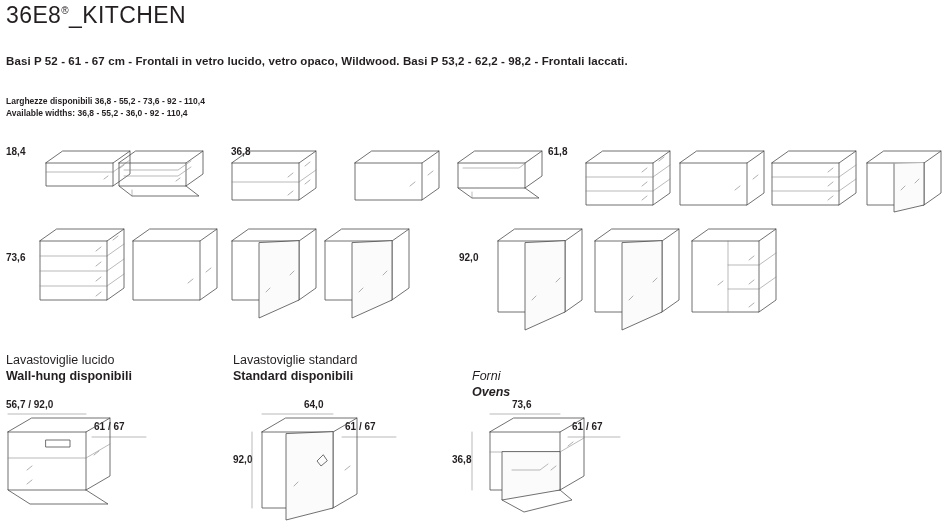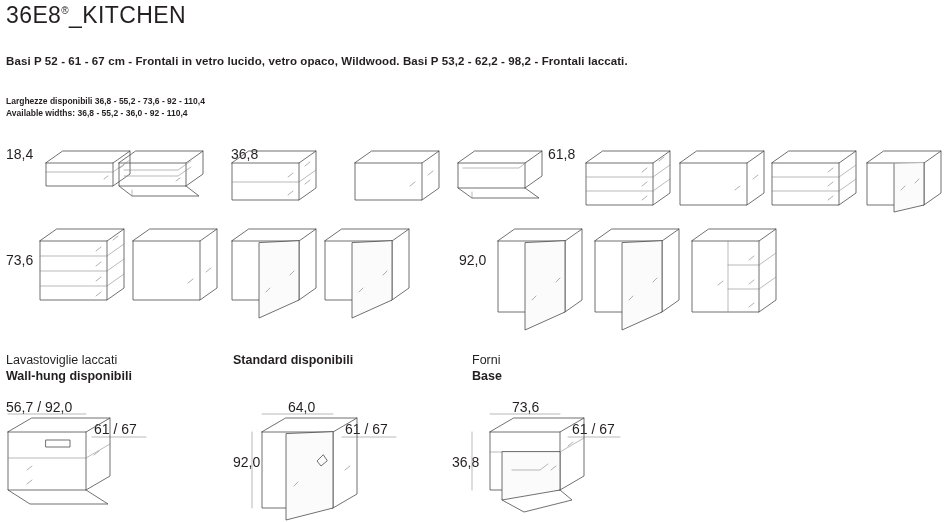--- a/index.html
+++ b/index.html
@@ -28,21 +28,21 @@
   .desc div{white-space:nowrap;}
 
   .widths{
     position:absolute;left:6px;top:96px;
     font-size:8.5px;line-height:11.5px;color:#231f20;font-weight:600;
   }
   .widths div{white-space:nowrap;}
 
   
   .dim{
-    position:absolute;font-size:14px;color:#231f20;font-weight:400;
+    position:absolute;font-size:10px;color:#231f20;font-weight:700;
     white-space:nowrap;
   }
 
   
   .caption{
     position:absolute;font-size:12.5px;line-height:16px;color:#231f20;
     font-weight:500;white-space:nowrap;
   }
   .caption .l2{font-weight:700;}
 
@@ -75,34 +75,35 @@
     <div>Available widths:  36,8 - 55,2 - 36,0 - 92 - 110,4</div>
   </div>
 
   <div class="dim" style="left:6px;top:146px;">18,4</div>
   <div class="dim" style="left:231px;top:146px;">36,8</div>
   <div class="dim" style="left:548px;top:146px;">61,8</div>
   <div class="dim" style="left:6px;top:252px;">73,6</div>
   <div class="dim" style="left:459px;top:252px;">92,0</div>
 
   <div class="caption" style="left:6px;top:352px;">
-    <div>Lavastoviglie laccati</div>
+    <div>Lavastoviglie lucido</div>
     <div class="l2">Wall-hung disponibili</div>
   </div>
   <div class="caption" style="left:233px;top:352px;">
+    <div>Lavastoviglie standard</div>
     <div class="l2">Standard disponibili</div>
   </div>
-  <div class="caption" style="left:472px;top:352px;">
+  <div class="caption" style="left:472px;top:368px;font-style:italic;">
     <div>Forni</div>
-    <div class="l2">Base</div>
+    <div class="l2">Ovens</div>
   </div>
 
   <div class="dim" style="left:6px;top:399px;">56,7 / 92,0</div>
   <div class="dim" style="left:94px;top:421px;">61 / 67</div>
-  <div class="dim" style="left:288px;top:399px;">64,0</div>
+  <div class="dim" style="left:304px;top:399px;">64,0</div>
   <div class="dim" style="left:345px;top:421px;">61 / 67</div>
   <div class="dim" style="left:233px;top:454px;">92,0</div>
   <div class="dim" style="left:512px;top:399px;">73,6</div>
   <div class="dim" style="left:572px;top:421px;">61 / 67</div>
   <div class="dim" style="left:452px;top:454px;">36,8</div>
 
   <svg class="draw" viewBox="0 0 946 522">
 
     <g>
       <polygon points="46,163 113,163 130,151 63,151"></polygon>

